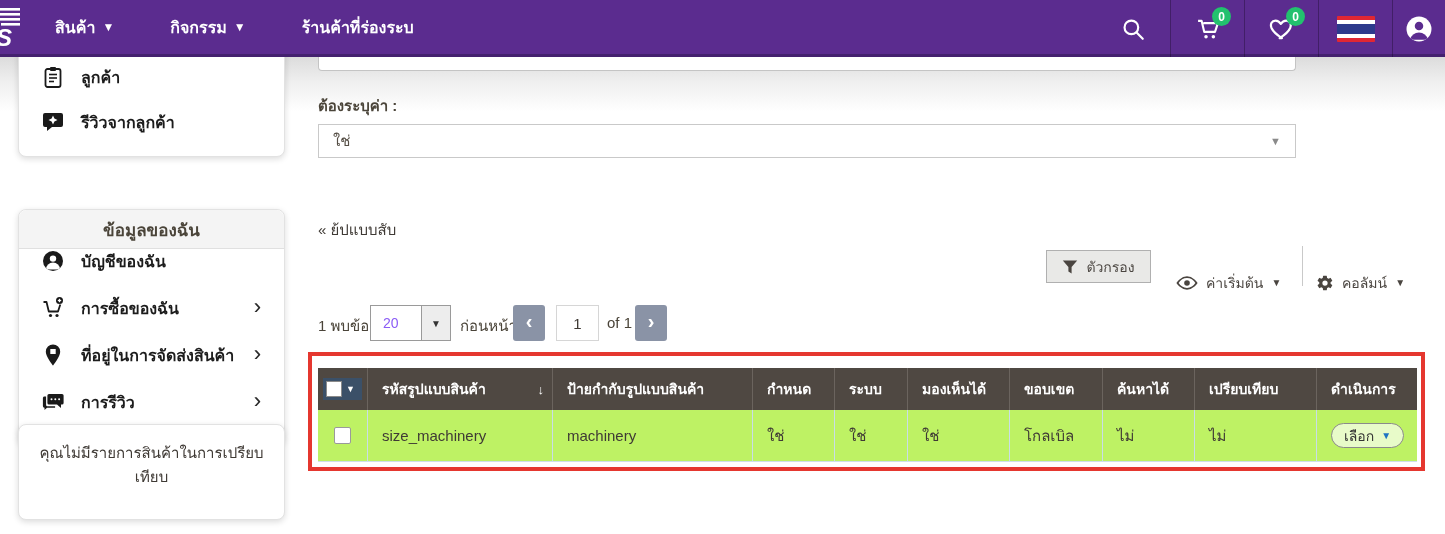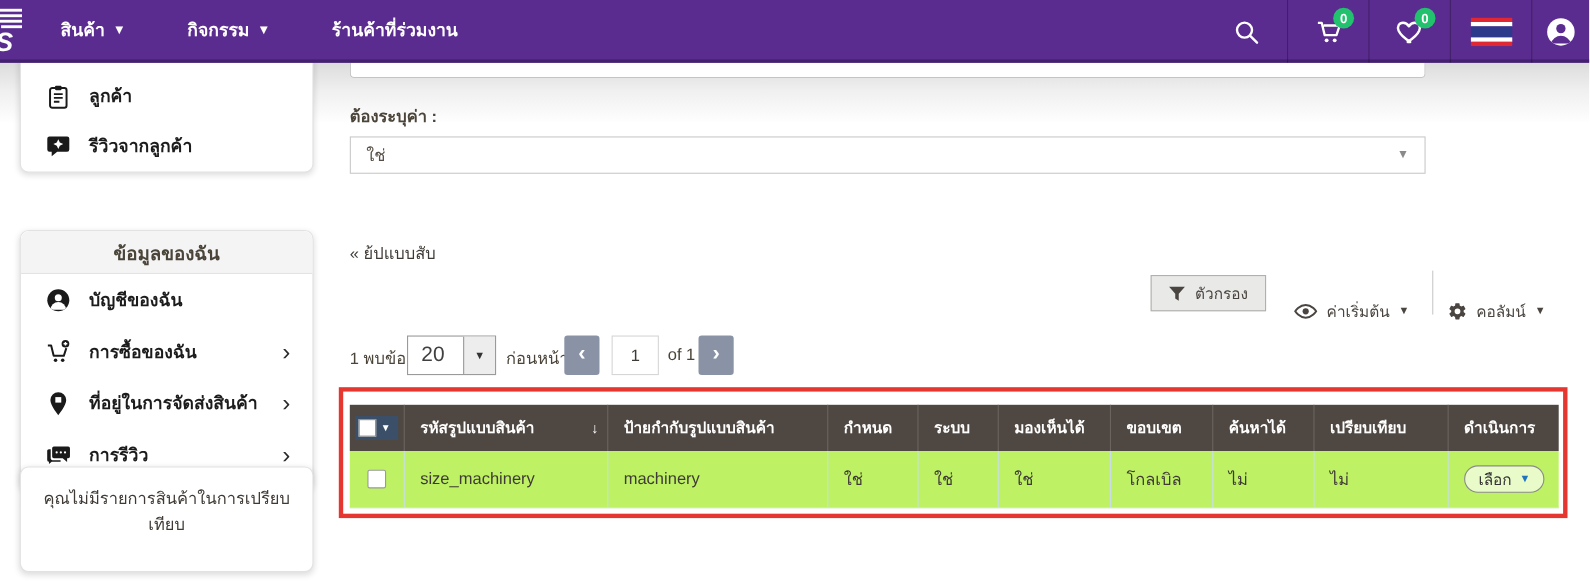--- a/index.html
+++ b/index.html
@@ -34,22 +34,22 @@
 
   
   .card { position:absolute; left:18px; width:267px; background:#fff; border:1px solid #e2e2e2;
           border-radius:8px; box-shadow:0 2px 6px rgba(0,0,0,0.14); z-index:2; }
   .card1 { top:40px; height:117px; padding-top:24px; }
   .card2 { top:173px; height:236px;margin-top:36px; }
   .card3 { top:424px; height:96px; }
   .card-header { height:39px; background:#f4f4f4; border-bottom:1px solid #e0e0e0;
                  border-radius:8px 8px 0 0; display:flex; align-items:center; justify-content:center;
                  font-size:17px; font-weight:700; color:#4a4439; }
-  .side-item { display:flex; align-items:center; height:45px; padding:0 20px 0 22px; cursor:pointer;
-               color:#1c1c1c; font-size:16px; font-weight:700; }
+  .side-item { display:flex; align-items:flex-start; height:45px; padding:0 20px 0 22px; cursor:pointer;
+               color:#1c1c1c; font-size:16px; font-weight:700;font-family:Liberation Mono, monospace; }
   .side-item .s-icon { width:24px; height:24px; margin-right:16px; flex:0 0 24px; }
   .side-item .chev { margin-left:auto; font-size:22px; font-weight:400; color:#2a2a2a; }
   .card2 .side-item { height:47px; }
   .compare-empty { padding:16px 12px; text-align:center; font-size:15px; color:#3f3a35; }
 
   
   .partial-field { position:absolute; left:318px; top:57px; width:978px; height:14px; background:#fff;
                    border:1px solid #c4c4c4; border-top:none; border-radius:0 0 4px 4px; z-index:1; }
   .field-label { position:absolute; left:318px; top:94px; font-size:15px; font-weight:700; color:#4a4439; z-index:1; }
   .big-select { position:absolute; left:318px; top:124px; width:978px; height:34px; background:#fff;
@@ -66,21 +66,21 @@
                 font-size:14px; color:#4a4540; cursor:pointer; z-index:1; }
   .tg-default { left:1176px; }
   .tg-columns { left:1316px; }
   .tool-group .caret { font-size:10px; color:#4a4540; }
   .tool-divider { position:absolute; left:1302px; top:246px; width:1px; height:40px; background:#c9c9c9; z-index:1; }
 
   
   .pag-found { position:absolute; left:318px; top:314px; font-size:15px; color:#4a4439; z-index:1; }
   .per-page { position:absolute; left:370px; top:305px; width:81px; height:36px; border:1px solid #9a9a9a;
               background:#fff; display:flex; align-items:stretch; cursor:pointer; z-index:1; }
-  .per-page .pp-val { flex:1; display:flex; align-items:center; padding-left:12px; font-size:19px; color:#404040; }
+  .per-page .pp-val { flex:1; display:flex; align-items:center; padding-left:12px; font-size:14px; color:#8b5cf6; }
   .per-page .pp-caret { width:29px; border-left:1px solid #9a9a9a; background:#ededed; display:flex;
                         align-items:center; justify-content:center; font-size:10px; color:#333; }
   .pag-prev-label { position:absolute; left:460px; top:314px; font-size:15px; color:#4a4439; z-index:1; }
   .pager-btn { position:absolute; top:305px; width:32px; height:36px; background:#8a93a6; border:none;
                border-radius:3px; color:#fff; font-size:20px; font-weight:700; display:flex;
                align-items:center; justify-content:center; cursor:pointer; z-index:1; padding-bottom:3px; }
   .pb-prev { left:513px; }
   .pb-next { left:635px; }
   .page-input { position:absolute; left:556px; top:305px; width:43px; height:36px; border:1px solid #d6d6d6;
                 text-align:center; font-size:15px; color:#3f3a35; z-index:1;
@@ -136,21 +136,21 @@
     <div class="nav-menu">
       <div class="nav-item">
         <span>สินค้า</span>
         <span class="caret">▼</span>
       </div>
       <div class="nav-item">
         <span>กิจกรรม</span>
         <span class="caret">▼</span>
       </div>
       <div class="nav-item">
-        <span>ร้านค้าที่ร่วมงาน</span>
+        <span>ร้านค้าที่ร่องระบ</span>
       </div>
     </div>
     <div class="nav-right">
       <div class="nav-cell">
         <svg width="26" height="26" viewBox="0 0 24 24">
           <circle cx="10.5" cy="10.5" r="6.3" fill="none" stroke="#fff" stroke-width="2"></circle>
           <line x1="15.3" y1="15.3" x2="21" y2="21" stroke="#fff" stroke-width="2" stroke-linecap="round"></line>
         </svg>
       </div>
       <div class="nav-cell">

